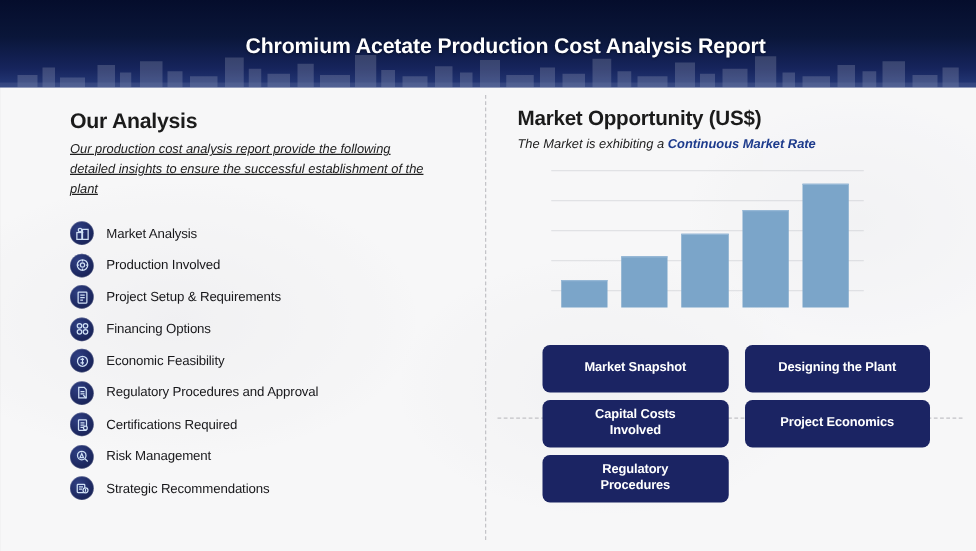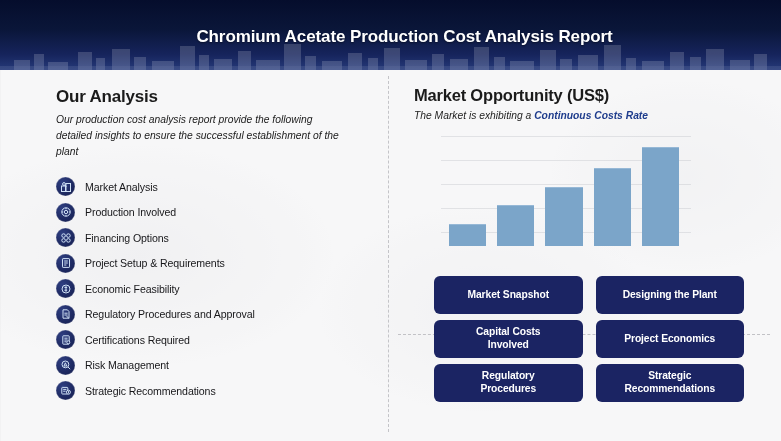--- a/index.html
+++ b/index.html
@@ -93,20 +93,21 @@
     letter-spacing: -0.2px;
   }
   #insights-subtitle {
     position: absolute;
     left: 56px; top: 42px;
     width: 285px;
     font-size: 10.3px;
     font-style: italic;
     color: #202020;
     line-height: 1.55;
+    text-decoration: underline;
   }
 
   #insight-list {
     position: absolute;
     left: 56px; top: 104px;
     width: 320px;
     list-style: none;
   }
   .insight-item {
     display: flex;
@@ -306,42 +307,42 @@
               <circle cx="6" cy="6" r="1.7"></circle>
             <path d="M6 1.8 V3.2 M6 8.8 V10.2 M1.8 6 H3.2 M8.8 6 H10.2"></path>
           </svg>
         </span>
         <span class="insight-label">Production Involved</span>
       </li>
 
       <li class="insight-item">
         <span class="insight-icon">
           <svg width="12" height="12" viewBox="0 0 12 12" fill="none" stroke="#cfe0f5" stroke-width="1">
+            <rect x="2.5" y="1.6" width="7" height="8.8" rx="0.6"></rect>
+            <path d="M4.2 4 H7.8 M4.2 6 H7.8 M4.2 8 H6.4"></path>
+          </svg>
+        </span>
+        <span class="insight-label">Project Setup &amp; Requirements</span>
+      </li>
+
+      <li class="insight-item">
+        <span class="insight-icon">
+          <svg width="12" height="12" viewBox="0 0 12 12" fill="none" stroke="#cfe0f5" stroke-width="1">
             <circle cx="3.6" cy="3.6" r="1.8"></circle>
               <circle cx="8.4" cy="3.6" r="1.8"></circle>
             <circle cx="3.6" cy="8.4" r="1.8"></circle>
               <circle cx="8.4" cy="8.4" r="1.8"></circle>
           </svg>
         </span>
         <span class="insight-label">Financing Options</span>
       </li>
 
       <li class="insight-item">
         <span class="insight-icon">
           <svg width="12" height="12" viewBox="0 0 12 12" fill="none" stroke="#cfe0f5" stroke-width="1">
-            <rect x="2.5" y="1.6" width="7" height="8.8" rx="0.6"></rect>
-            <path d="M4.2 4 H7.8 M4.2 6 H7.8 M4.2 8 H6.4"></path>
-          </svg>
-        </span>
-        <span class="insight-label">Project Setup &amp; Requirements</span>
-      </li>
-
-      <li class="insight-item">
-        <span class="insight-icon">
-          <svg width="12" height="12" viewBox="0 0 12 12" fill="none" stroke="#cfe0f5" stroke-width="1">
             <circle cx="6" cy="6" r="4"></circle>
               <path d="M6 3.2 V8.8 M4.4 4.4 H7.2 M4.4 7.2 H7.2"></path>
           </svg>
         </span>
         <span class="insight-label">Economic Feasibility</span>
       </li>
 
       <li class="insight-item">
         <span class="insight-icon">
           <svg width="12" height="12" viewBox="0 0 12 12" fill="none" stroke="#cfe0f5" stroke-width="1">
@@ -388,21 +389,21 @@
       </li>
 
     </ul>
   </div>
 
   <div id="right-panel">
 
     <div id="market-title">Market Opportunity (US$)</div>
 
     <div id="market-subtitle">
-      <span>The Market is exhibiting a </span><span class="accent">Continuous Costs Rate</span>
+      <span>The Market is exhibiting a </span><span class="accent">Continuous Market Rate</span>
     </div>
 
     <div id="chart">
       <div id="chart-gridlines">
         <div class="gridline" style="top:6px"></div>
         <div class="gridline" style="top:30px"></div>
         <div class="gridline" style="top:54px"></div>
         <div class="gridline" style="top:78px"></div>
         <div class="gridline" style="top:102px"></div>
       </div>
@@ -418,18 +419,16 @@
     <div id="chart-axis-dash"></div>
 
     <div id="button-grid">
       <button class="nav-button">Market Snapshot</button>
       <button class="nav-button">Designing the Plant</button>
       <button class="nav-button">Capital Costs
 Involved</button>
       <button class="nav-button">Project Economics</button>
       <button class="nav-button">Regulatory
 Procedures</button>
-      <button class="nav-button">Strategic
-Recommendations</button>
     </div>
 
   </div>
 </div>
 
 </body></html>

